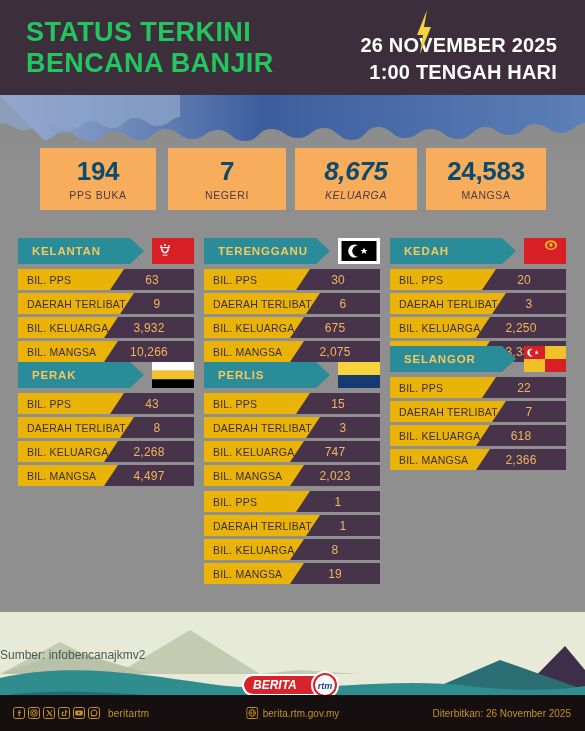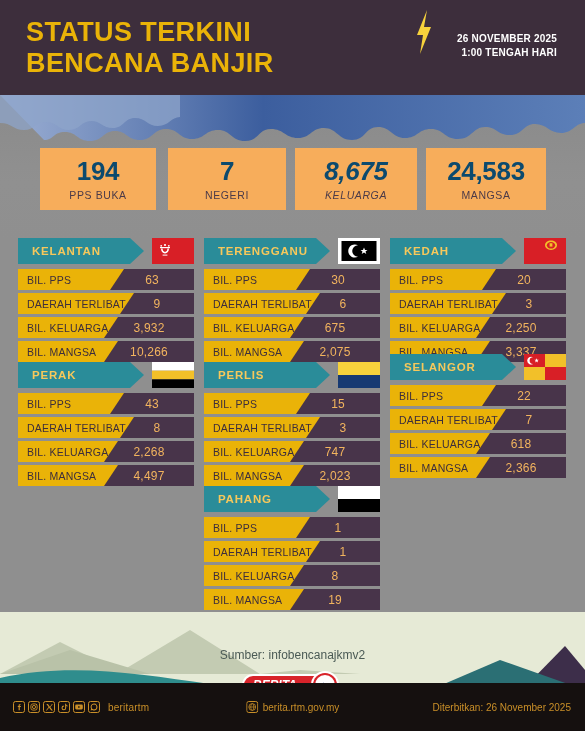--- a/index.html
+++ b/index.html
@@ -13,27 +13,27 @@
   #poster { position:relative; width:585px; height:731px; overflow:hidden; }
 
   
   .header {
     position:absolute; top:0; left:0; width:585px; height:95px;
     background:#3d2e3c;
     z-index:10;
   }
   .hdr-title {
     position:absolute; left:26px; top:17px;
-    color:#eab308; font-size:27px; font-weight:bold;
+    color:#22c55e; font-size:27px; font-weight:bold;
     line-height:1.16; letter-spacing:.4px;
   }
   .hdr-title span { display:block; white-space:nowrap; }
   .hdr-date {
     position:absolute; right:28px; top:32px;
-    color:#ffffff; font-size:10px; font-weight:bold;
+    color:#ffffff; font-size:20px; font-weight:bold;
     text-align:right; line-height:1.35; letter-spacing:.2px;
   }
   .hdr-date span { display:block; white-space:nowrap; }
 
   
   .sky {
     position:absolute; top:95px; left:0; width:585px; height:145px;
     background:linear-gradient(180deg,#8a8a8a 0%,#909090 60%,#8f8f8f 100%);
     overflow:hidden; z-index:1;
   }
@@ -59,21 +59,21 @@
   .bolt { position:absolute; left:416px; top:10px; z-index:11; }
 
   
   .grid { position:absolute; top:238px; left:0; width:585px; z-index:12; }
   .card { position:absolute; width:176px; }
   .c-kel { left:18px;  top:0;   }
   .c-trg { left:204px; top:0;   }
   .c-kdh { left:390px; top:0;   }
   .c-prk { left:18px;  top:124px; }
   .c-pls { left:204px; top:124px; }
-  .c-slg { left:390px; top:116px; }
+  .c-slg { left:390px; top:108px; }
   .c-phg { left:204px; top:248px; }
 
   .card-head { position:relative; height:26px; }
   .state-tab {
     position:absolute; left:0; top:0; width:126px; height:26px;
     background:#2a8c99;
     clip-path:polygon(0 0, 112px 0, 126px 50%, 112px 100%, 0 100%);
     display:flex; align-items:center;
   }
   .state-name {
@@ -103,31 +103,31 @@
   .row.w1 .row-label { width:124px; clip-path:polygon(0 0,110px 0,124px 100%,0 100%); }
   .row.w1 .row-value { width:84px; clip-path:polygon(14px 0,84px 0,84px 100%,0 100%); }
   .row.w2 .row-label { width:134px; clip-path:polygon(0 0,120px 0,134px 100%,0 100%); }
   .row.w2 .row-value { width:74px; clip-path:polygon(14px 0,74px 0,74px 100%,0 100%); }
   .row.w3 .row-label { width:118px; clip-path:polygon(0 0,104px 0,118px 100%,0 100%); }
   .row.w3 .row-value { width:90px; clip-path:polygon(14px 0,90px 0,90px 100%,0 100%); }
 
   
   .scene { position:absolute; left:0; top:612px; width:585px; height:119px; z-index:5; overflow:hidden; }
   .sumber {
-    position:absolute; left:0; top:648px; width:585px; text-align:center;
+    position:absolute; left:0; top:648px; width:585px; text-align:left;
     color:#4a5a55; font-size:12px; z-index:14;
   }
   .logo {
     position:absolute; left:50%; transform:translateX(-50%); top:670px;
     z-index:15; width:104px; height:30px;
   }
 
   
   .footbar {
-    position:absolute; left:0; bottom:0; width:585px; height:48px;
+    position:absolute; left:0; bottom:0; width:585px; height:36px;
     background:#15100f; z-index:20;
     display:flex; align-items:center;
   }
   .foot-left { position:absolute; left:13px; display:flex; align-items:center; gap:3px; }
   .sicon { width:12px; height:12px; }
   .foot-handle { color:#c98f28; font-size:10px; margin-left:5px; letter-spacing:.2px; }
   .foot-mid {
     position:absolute; left:50%; transform:translateX(-50%);
     display:flex; align-items:center; gap:5px;
     color:#c98f28; font-size:10px;
@@ -399,31 +399,20 @@
           <div class="row-value">618</div>
         </div>
         <div class="row w3">
           <div class="row-label">BIL. MANGSA</div>
           <div class="row-value">2,366</div>
         </div>
       </div>
     </div>
 
     <div class="card c-phg">
-      <div class="card-head">
-        <div class="state-tab">
-          <div class="state-name">PAHANG</div>
-        </div>
-        <div class="flag">
-          <svg viewBox="0 0 42 26">
-              <rect width="42" height="13" fill="#fff"></rect>
-          <rect y="13" width="42" height="13" fill="#000"></rect>
-            </svg>
-        </div>
-      </div>
       <div class="rows">
         <div class="row w1">
           <div class="row-label">BIL. PPS</div>
           <div class="row-value">1</div>
         </div>
         <div class="row w2">
           <div class="row-label">DAERAH TERLIBAT</div>
           <div class="row-value">1</div>
         </div>
         <div class="row w3">

